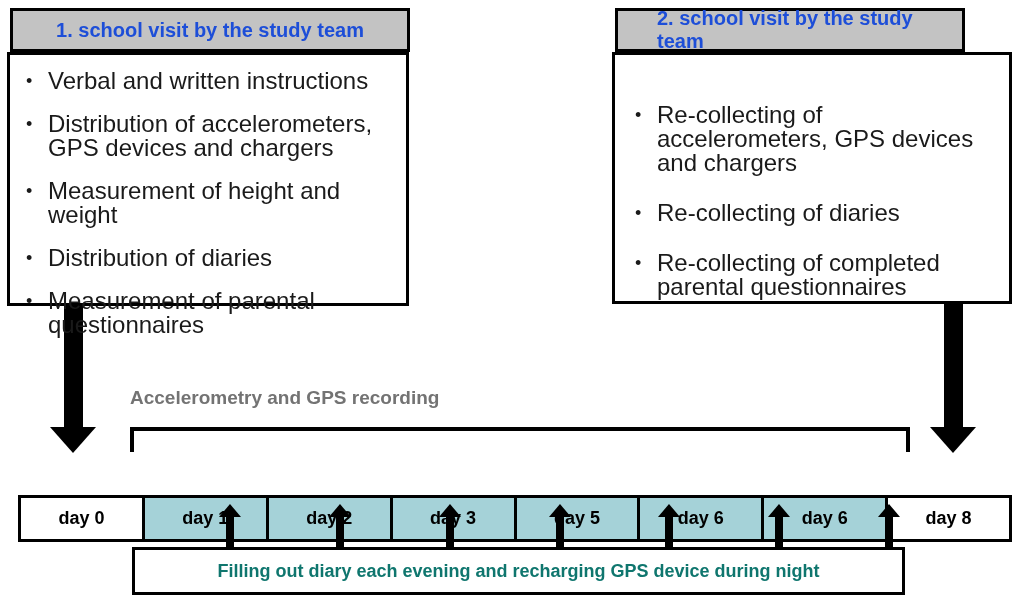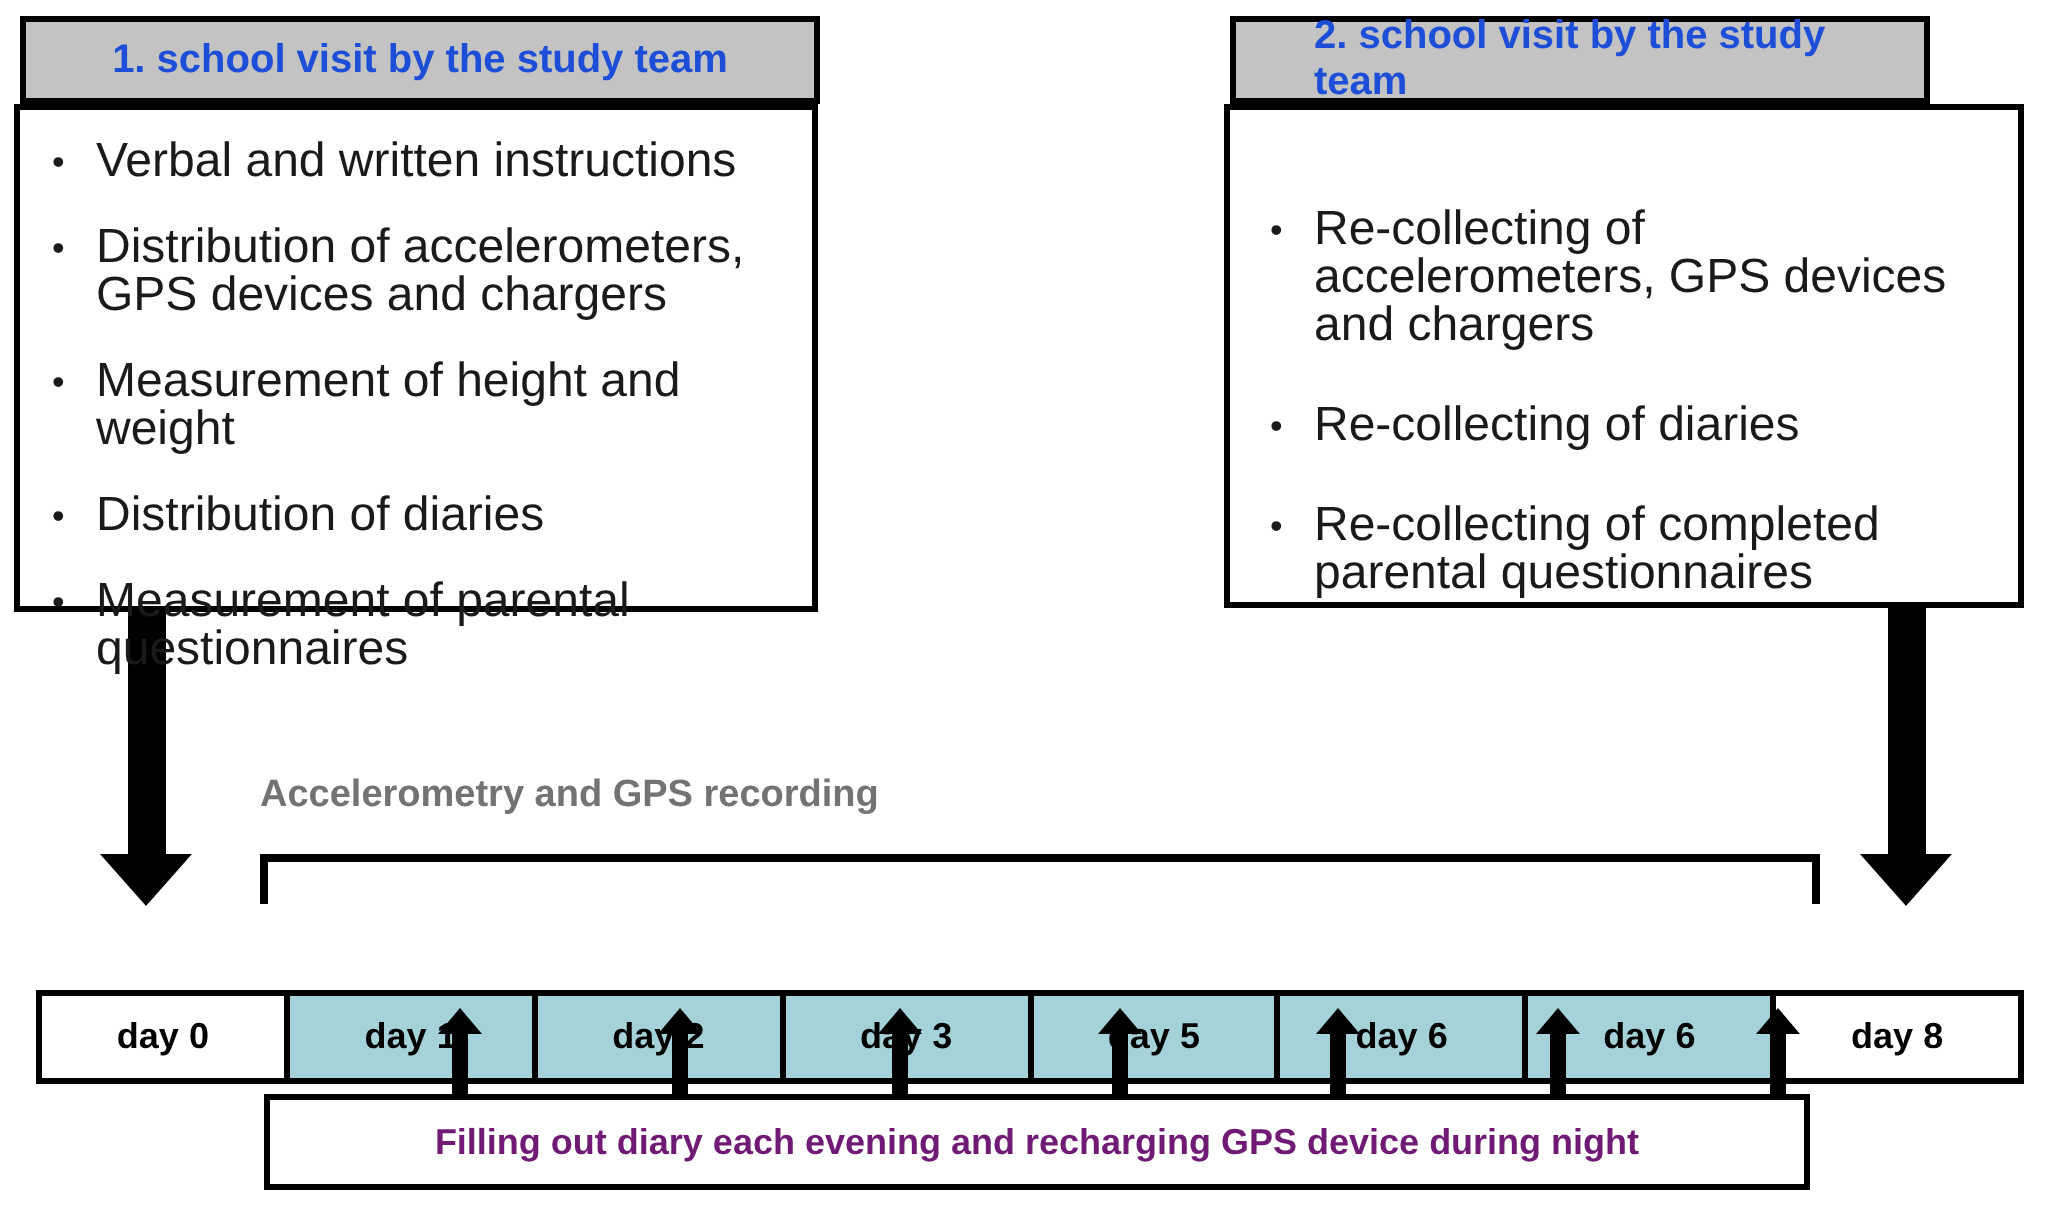--- a/index.html
+++ b/index.html
@@ -148,21 +148,21 @@
   .bottom-note {
     position: absolute;
     left: 132px; top: 547px; width: 773px; height: 48px;
     border: 3px solid var(--border);
     background: #fff;
     display: flex;
     align-items: center;
     justify-content: center;
     font-weight: bold;
     font-size: 18px;
-    color: #701a75;
+    color: #0f766e;
   }
 </style>
 </head>
 <body>
 
 <div class="canvas">
 
   <div class="visit-header" id="visit1-header">1. school visit by the study team</div>
   <div class="visit-body" id="visit1-body">
     <ul class="bullets">

